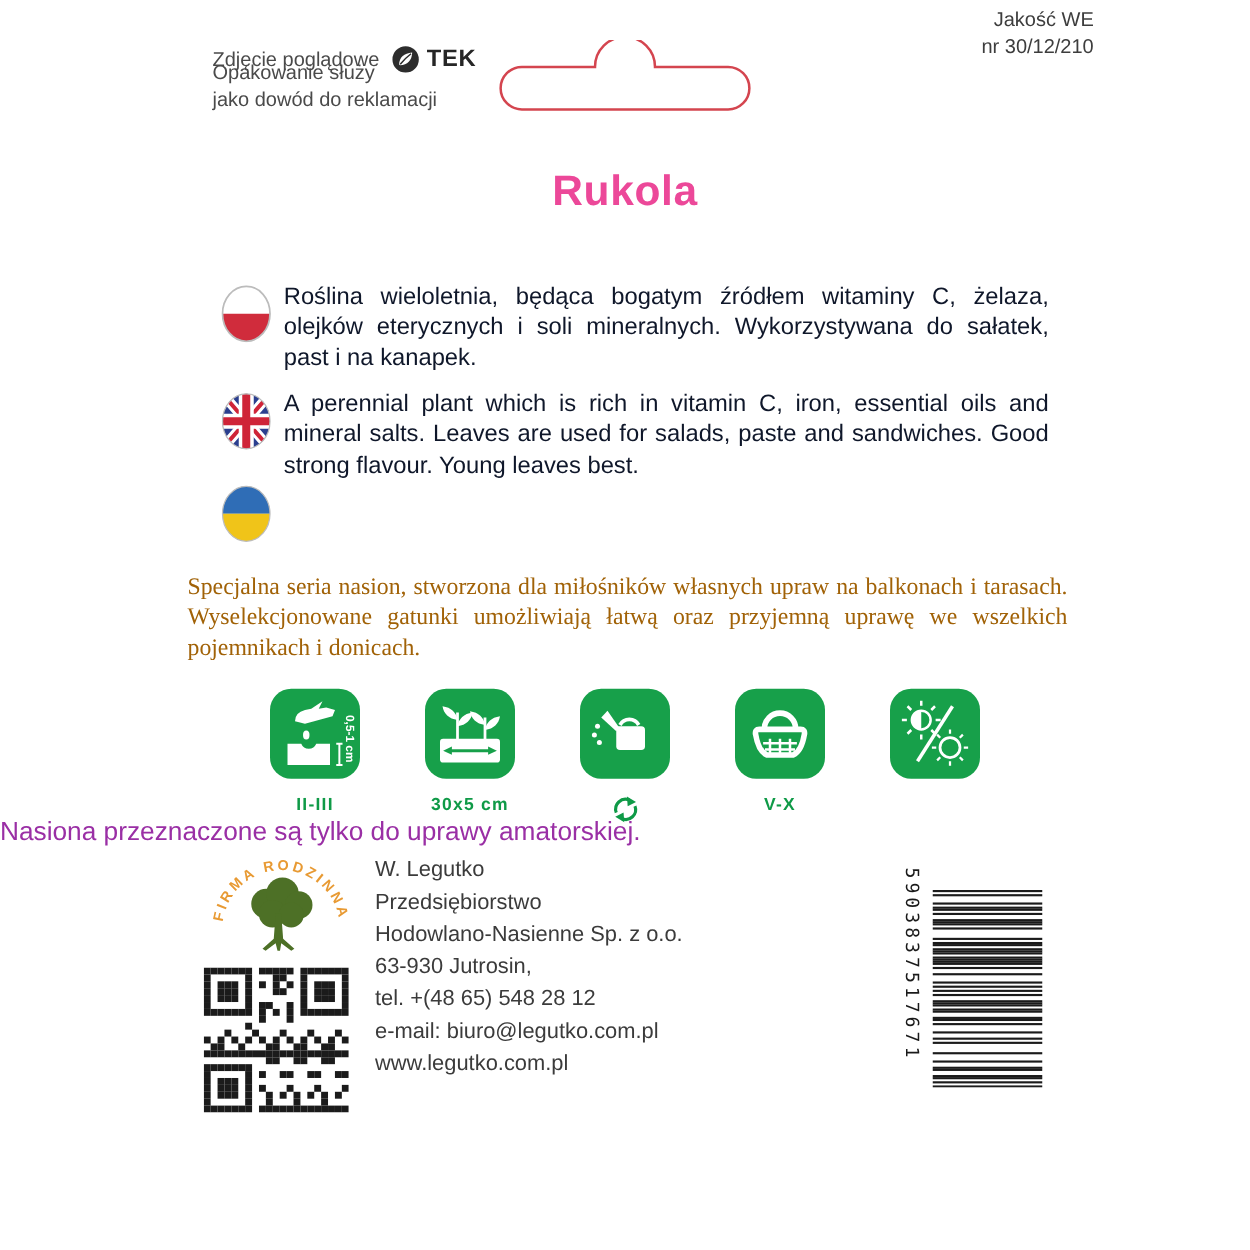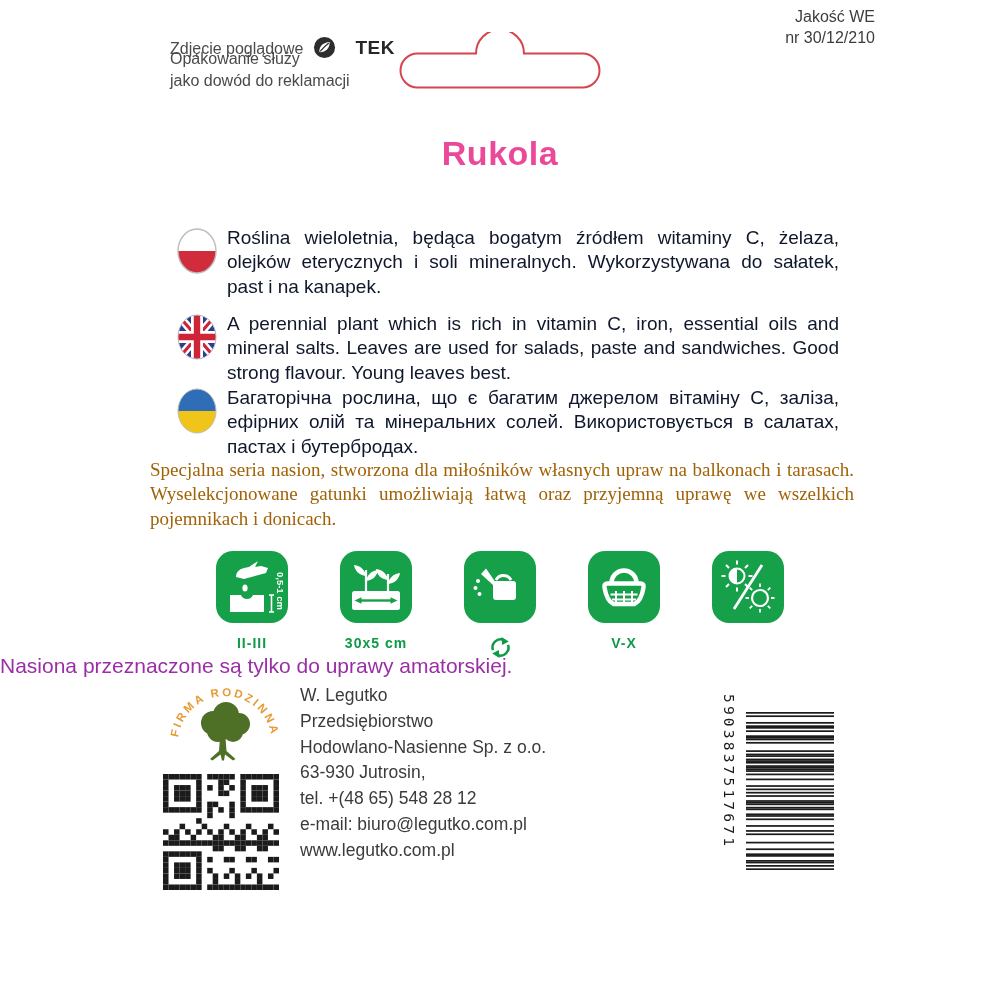--- a/index.html
+++ b/index.html
@@ -1,20 +1,20 @@
 <!DOCTYPE html>
 <html><head>
 <meta charset="utf-8">
 <style>
   html,body{margin:0;padding:0;background:#fff;}
   .page{position:relative;width:1000px;height:1000px;background:#fff;
         font-family:"Liberation Sans",sans-serif;overflow:hidden;}
   .abs{position:absolute;}
   .note{font-size:16px;color:#4a4a4a;line-height:21.5px;}
-  .tek{display:flex;align-items:center;gap:19px;margin-left:10px;}
+  .tek{display:flex;align-items:center;gap:5px;margin-left:10px;}
   .tek b{font-size:19px;color:#262626;letter-spacing:.5px;font-weight:bold;}
   .header-left{left:170px;top:8px;display:flex;align-items:flex-end;margin-top:28px;}
   .pack-note{left:170px;top:48px;}
   .quality{left:690px;top:6px;width:185px;text-align:right;font-size:16px;color:#3d3d3d;line-height:21px;}
   .hang{left:393px;top:32px;}
   .title{left:0;right:0;top:134px;text-align:center;font-size:34px;font-weight:bold;color:#ec4899;letter-spacing:.5px;}
   .latin{left:0;right:0;top:180px;text-align:center;font-size:23px;font-style:italic;color:#7a3d90;}
   .flag{width:40px;height:46px;}
   .desc-text{width:612px;font-size:19px;line-height:24.3px;text-align:justify;color:#0f172a;}
   .d1f{left:177px;top:228px;} .d1t{left:227px;top:226px;}
@@ -100,21 +100,20 @@
         <clipPath id="uac">
           <ellipse cx="20" cy="23" rx="19" ry="22"></ellipse>
         </clipPath>
       </defs>
     <g clip-path="url(#uac)">
       <rect width="40" height="23" fill="#2f6db6"></rect>
       <rect y="23" width="40" height="23" fill="#f0c419"></rect>
     </g>
     <ellipse cx="20" cy="23" rx="19" ry="22" fill="none" stroke="#bcbcbc" stroke-width="1"></ellipse>
   </svg>
-  <p class="abs desc-text d3t" style="margin:0">Багаторічна рослина, що є багатим джерелом вітаміну C, заліза, ефірних олій та мінеральних солей. Використовується в салатах, пастах і бутербродах.</p>
 
   <p class="abs series" style="margin:0">Specjalna seria nasion, stworzona dla miłośników własnych upraw na balkonach i tarasach.  Wyselekcjonowane gatunki umożliwiają łatwą oraz przyjemną uprawę we wszelkich pojemnikach i donicach.</p>
 
   <div class="abs picto-row">
 
     <div class="picto">
       <svg width="74" height="74" viewBox="0 0 74 74">
         <rect x="1" y="1" width="72" height="72" rx="17" fill="#17a04a"></rect>
         <path d="M21 27 q0 -7 8 -9 l5 -1 9 -6 -3 6 6 -1 7 2 -2 5 -22 6 z" fill="#fff"></path>
         <ellipse cx="30" cy="38" rx="2.6" ry="3.6" fill="#fff"></ellipse>

